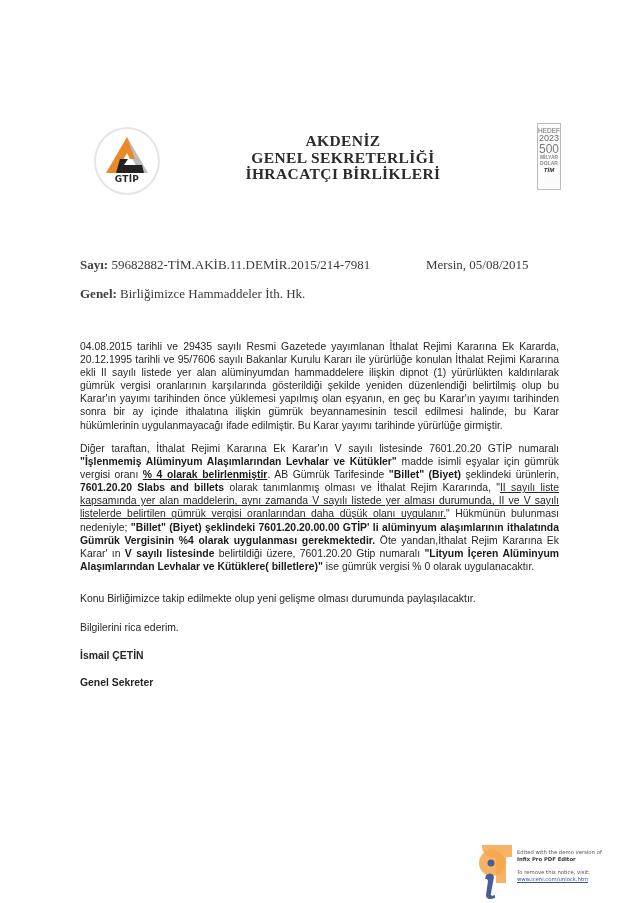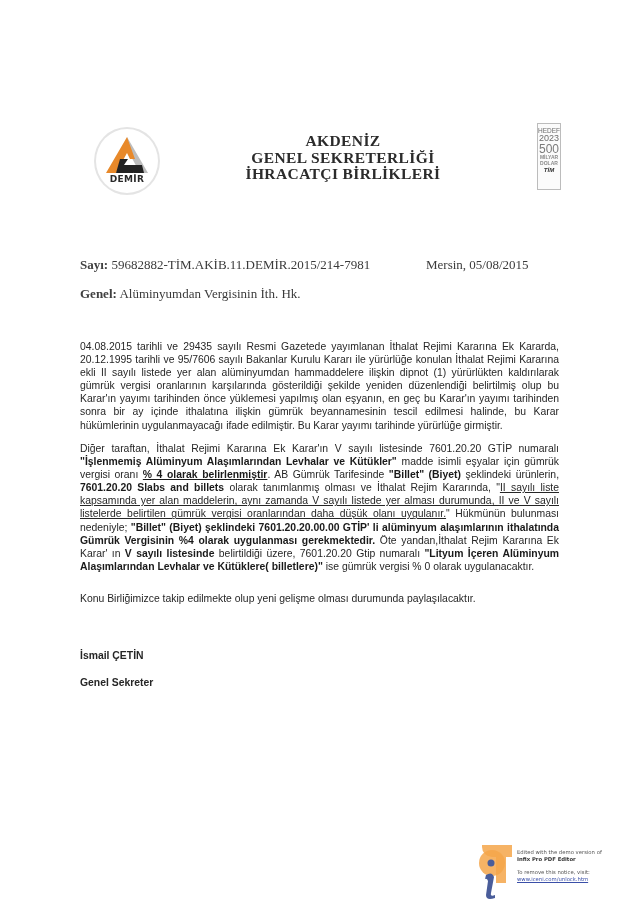--- a/index.html
+++ b/index.html
@@ -56,21 +56,21 @@
 
 <div class="page">
 
   <div class="logo-admib">
     <svg width="46" height="42" viewBox="0 0 46 42">
       <polygon points="23,2 44,38 36,38 23,14" fill="#bdbdbd"></polygon>
       <polygon points="23,2 2,38 12,38 23,18 26,24 31,24" fill="#e8892a"></polygon>
       <polygon points="12,38 30,38 26,30 20,30 24,24 16,24" fill="#222"></polygon>
       <polygon points="20,30 38,30 40,38 30,38" fill="#222"></polygon>
     </svg>
-    <div class="admib-text">DEMİR</div>
+    <div class="admib-text">GTİP</div>
   </div>
 
   <div class="org-title">
     <div>AKDENİZ</div>
     <div>GENEL SEKRETERLİĞİ</div>
     <div>İHRACATÇI BİRLİKLERİ</div>
   </div>
 
   <div class="logo-tim">
     <div class="l1">HEDEF</div>
@@ -80,30 +80,31 @@
     <div class="l5">TİM</div>
   </div>
 
   <div class="meta sayi">
     <b>Sayı:</b>
     <span>59682882-TİM.AKİB.11.DEMİR.2015/214-7981</span>
   </div>
   <div class="meta date">Mersin, 05/08/2015</div>
   <div class="meta konu">
     <b>Genel:</b>
-    <span>Alüminyumdan Vergisinin İth. Hk.</span>
+    <span>Birliğimizce Hammaddeler İth. Hk.</span>
   </div>
 
   <div class="body-text p1">04.08.2015 tarihli ve 29435 sayılı Resmi Gazetede yayımlanan İthalat Rejimi Kararına Ek Kararda, 20.12.1995 tarihli ve 95/7606 sayılı Bakanlar Kurulu Kararı ile yürürlüğe konulan İthalat Rejimi Kararına ekli II sayılı listede yer alan alüminyumdan hammaddelere ilişkin dipnot (1) yürürlükten kaldırılarak gümrük vergisi oranlarının karşılarında gösterildiği şekilde yeniden düzenlendiği belirtilmiş olup bu Karar'ın yayımı tarihinden önce yüklemesi yapılmış olan eşyanın, en geç bu Karar'ın yayımı tarihinden sonra bir ay içinde ithalatına ilişkin gümrük beyannamesinin tescil edilmesi halinde, bu Karar hükümlerinin uygulanmayacağı ifade edilmiştir. Bu Karar yayımı tarihinde yürürlüğe girmiştir.</div>
 
   <div class="body-text p2">
     <span>Diğer taraftan, İthalat Rejimi Kararına Ek Karar'ın V sayılı listesinde 7601.20.20 GTİP numaralı </span><b>"İşlenmemiş Alüminyum Alaşımlarından Levhalar ve Kütükler"</b><span> madde isimli eşyalar için gümrük vergisi oranı </span><b class="u">% 4 olarak belirlenmiştir</b><span>. AB Gümrük Tarifesinde </span><b>"Billet" (Biyet)</b><span> şeklindeki ürünlerin, </span><b>7601.20.20 Slabs and billets</b><span> olarak tanımlanmış olması ve İthalat Rejim Kararında, "</span><span class="u">II sayılı liste kapsamında yer alan maddelerin, aynı zamanda V sayılı listede yer alması durumunda, II ve V sayılı listelerde belirtilen gümrük vergisi oranlarından daha düşük olanı uygulanır.</span><span>" Hükmünün bulunması nedeniyle; </span><b>"Billet" (Biyet) şeklindeki 7601.20.20.00.00 GTİP' li alüminyum alaşımlarının ithalatında Gümrük Vergisinin %4 olarak uygulanması gerekmektedir.</b><span> Öte yandan,İthalat Rejim Kararına Ek Karar' ın </span><b>V sayılı listesinde</b><span> belirtildiği üzere, 7601.20.20 Gtip numaralı </span><b>"Lityum İçeren Alüminyum Alaşımlarından Levhalar ve Kütüklere( billetlere)"</b><span> ise gümrük vergisi % 0 olarak uygulanacaktır.</span>
   </div>
 
   <div class="body-text p3">Konu Birliğimizce takip edilmekte olup yeni gelişme olması durumunda paylaşılacaktır.</div>
+  <div class="body-text p4">Bilgilerini rica ederim.</div>
   <div class="body-text p6">Genel Sekreter</div>
   <div class="body-text p5">İsmail ÇETİN</div>
 
   <div class="wm">
     <svg class="wm-icon" width="36" height="58" viewBox="0 0 36 58">
       <path d="M4,2 H34 V14 H28 V40 H18 V14 H14 A10,10 0 0 1 4,4 Z" fill="#f4a64a" opacity="0.85"></path>
       <circle cx="14" cy="20" r="13" fill="#f4a64a" opacity="0.85"></circle>
       <circle cx="13" cy="20" r="3.5" fill="#4a5d9a"></circle>
       <path d="M8,32 Q14,28 16,34 L13,50 Q12,54 17,52 L17,55 Q8,58 8,52 L10,38 Q9,35 7,36 Z" fill="#4a5d9a"></path>
     </svg>

